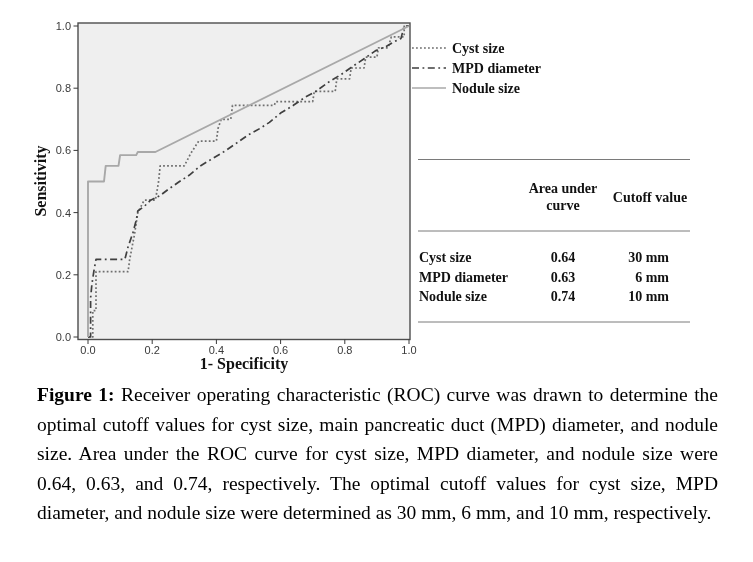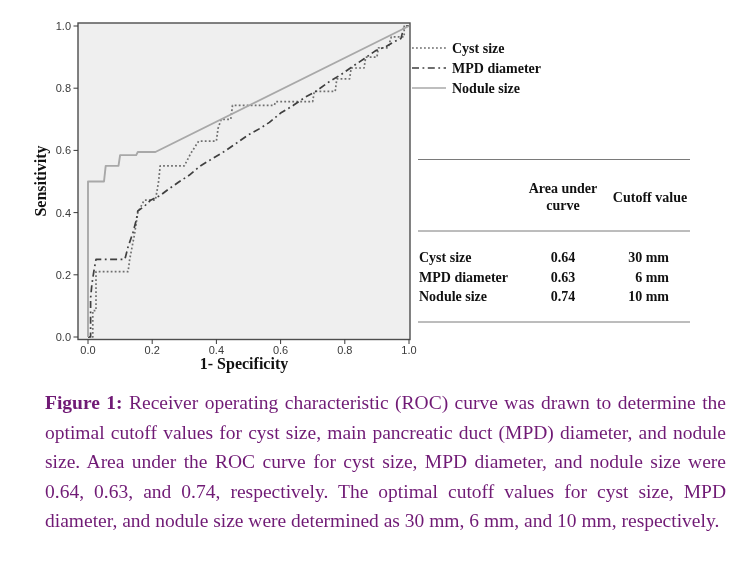--- a/index.html
+++ b/index.html
@@ -9,22 +9,22 @@
   .plot-bg{fill:#efefef;}
   .plot-frame{fill:none;stroke:#4d4d4d;stroke-width:1.4;}
   .tick-line{stroke:#3a3a3a;stroke-width:1;}
   .tick-label{font-family:"Liberation Sans",sans-serif;font-size:11px;fill:#3a3a3a;}
   .axis-title{font-family:"Liberation Serif",serif;font-weight:bold;font-size:16px;fill:#111;}
   .legend-text{font-family:"Liberation Serif",serif;font-weight:bold;font-size:14px;fill:#111;}
   .lk{fill:none;stroke-width:1.7;}
   .tbl-rule{stroke:#7a7a7a;stroke-width:1;}
   .tbl-head, .tbl-cell{font-family:"Liberation Serif",serif;font-weight:bold;font-size:14px;fill:#111;}
   .curve{fill:none;stroke-linejoin:round;}
-  .caption{position:absolute;left:37px;top:380px;width:681px;margin:8px;
-           font-size:19.5px;line-height:29.5px;text-align:justify;color:#701a75;}
+  .caption{position:absolute;left:37px;top:380px;width:681px;margin:0;
+           font-size:19.5px;line-height:29.5px;text-align:justify;color:#000000;}
   .caption b{font-weight:bold;}
 </style>
 </head>
 <body>
 
 <div class="page">
 
   <svg width="753" height="380" viewBox="0 0 753 380">
 
     <rect class="plot-bg" x="78" y="23" width="332" height="316.5"></rect>

